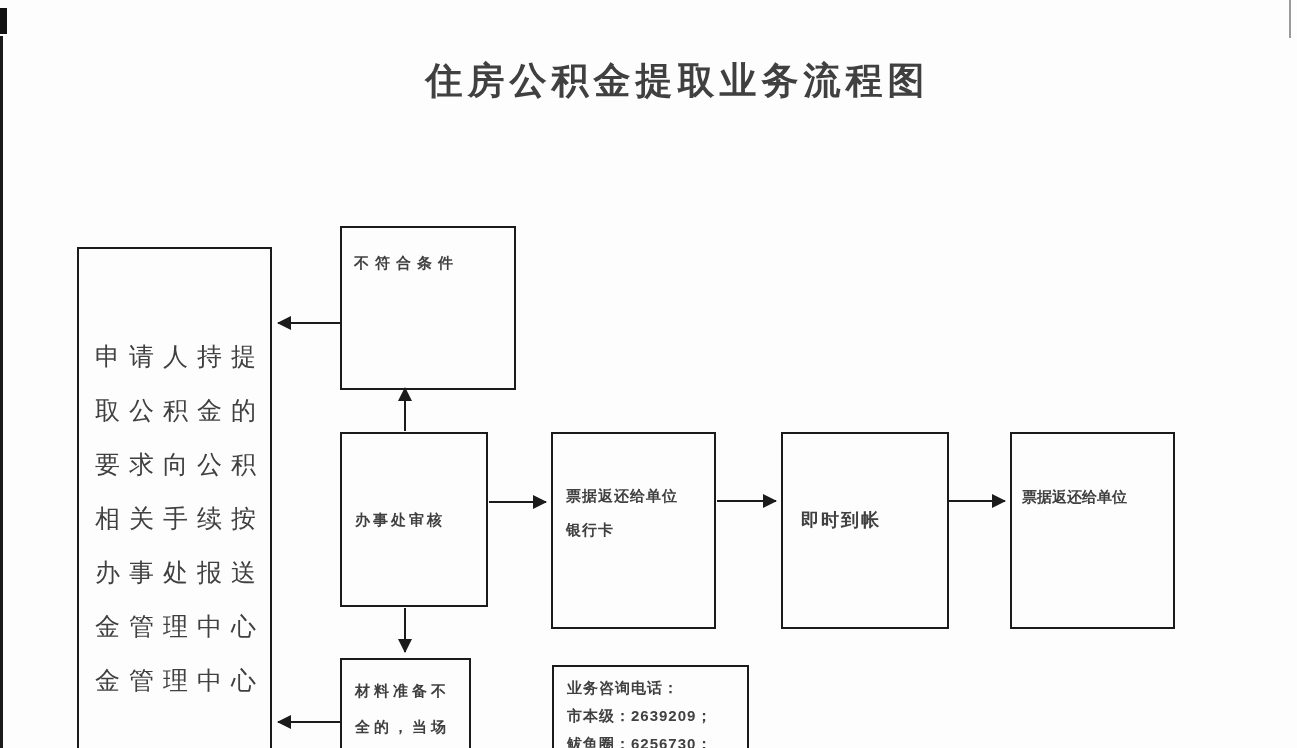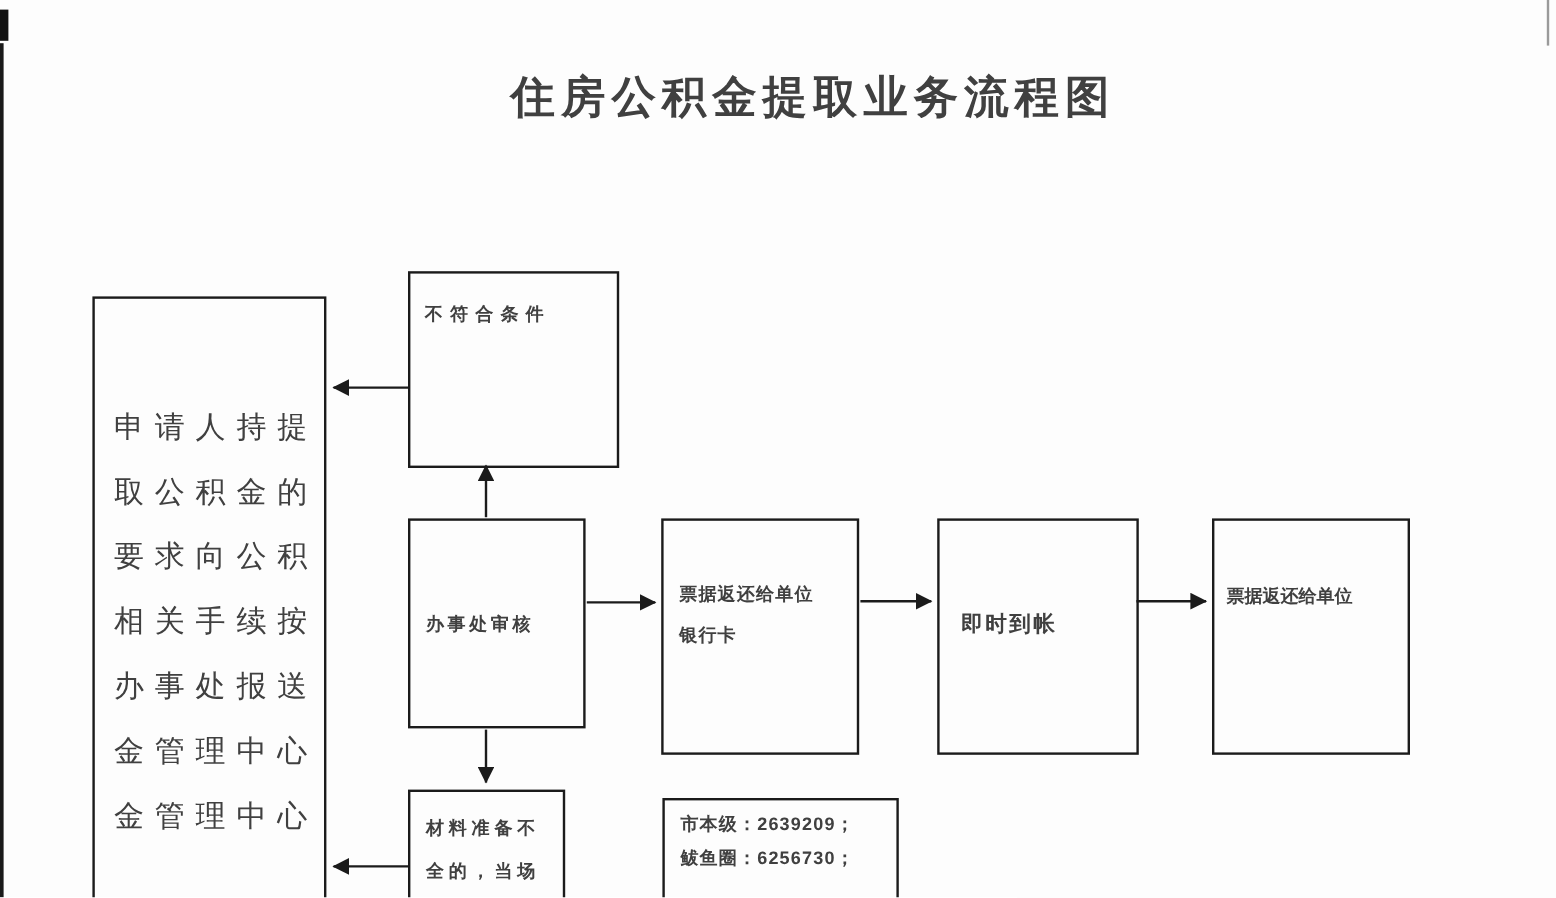--- a/index.html
+++ b/index.html
@@ -112,18 +112,19 @@
   <div class="box incomplete-box">
     <div class="incomplete-text">
       <span class="ln">材料准备不</span>
       <span class="ln">全的，当场</span>
       <span class="ln">告知补充材</span>
     </div>
   </div>
 
   <div class="box hotline-box">
     <div class="hotline-text">
+      <span class="ln">业务咨询电话：</span>
       <span class="ln">市本级：2639209；</span>
       <span class="ln">鲅鱼圈：6256730；</span>
     </div>
   </div>
 
 </div>
 
 </body></html>

